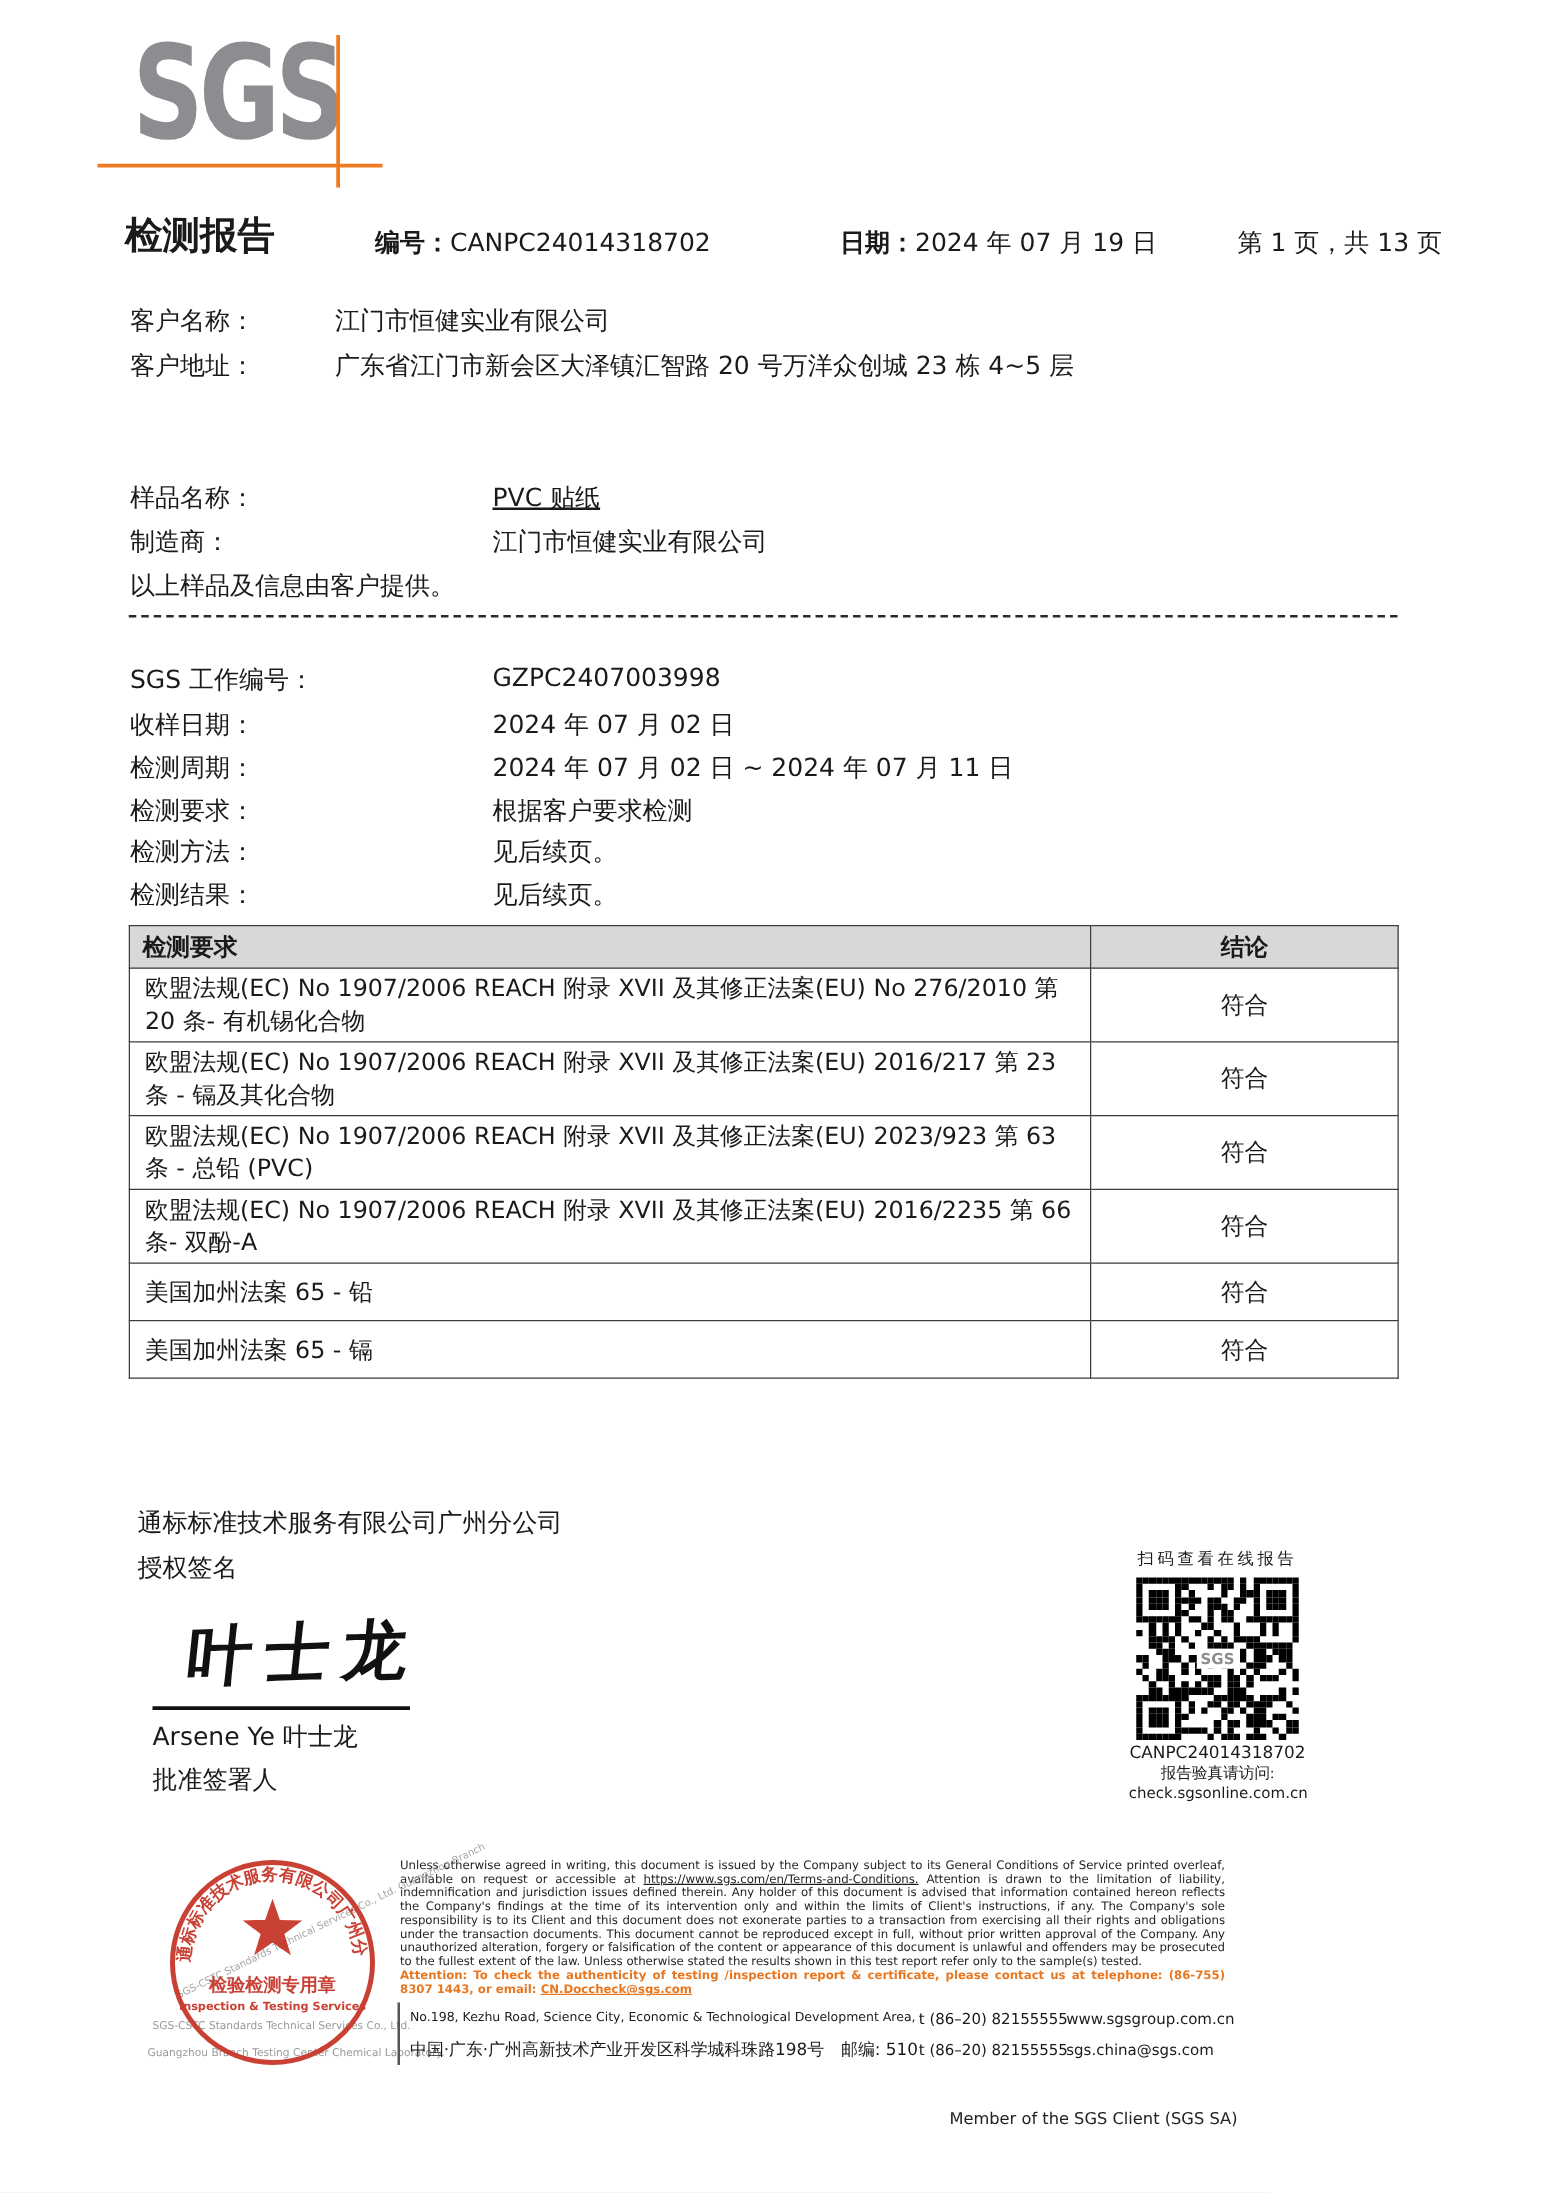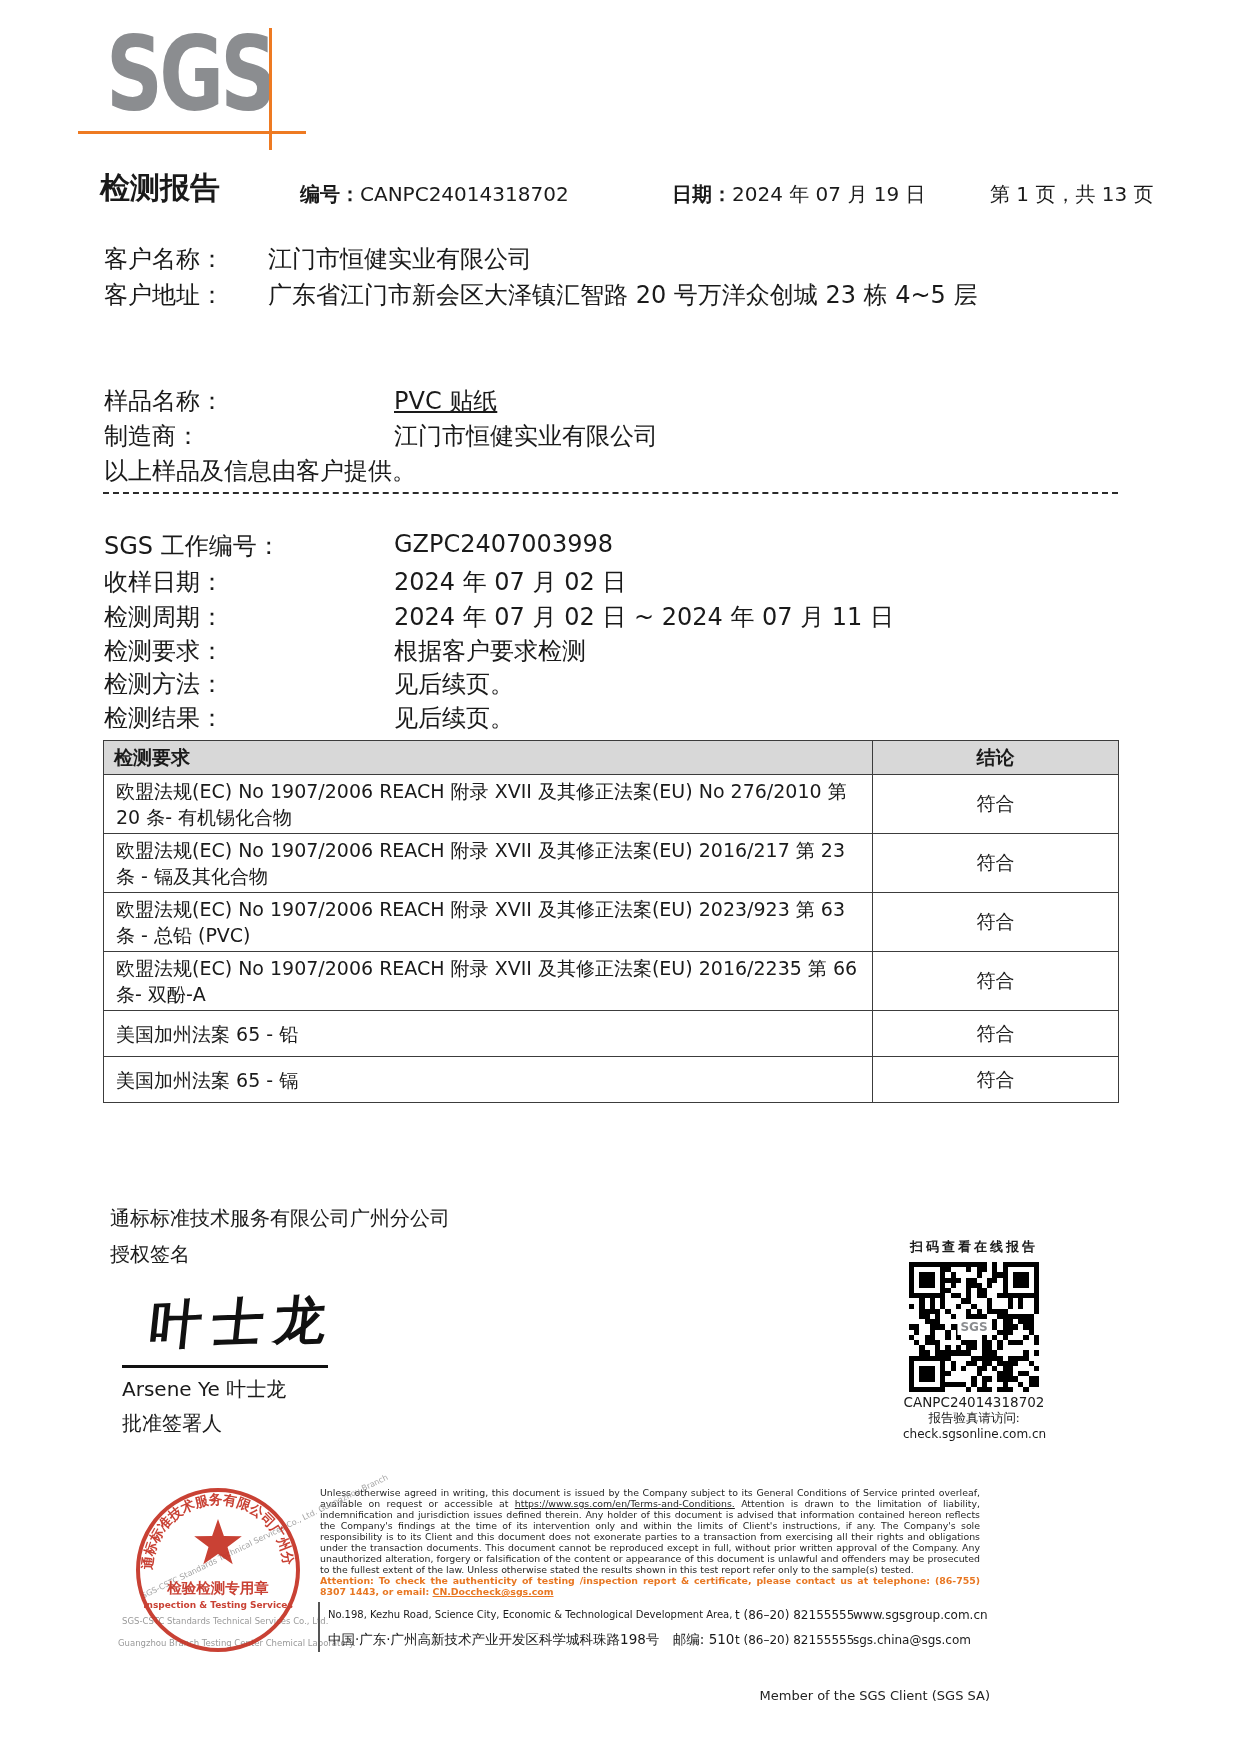--- a/index.html
+++ b/index.html
@@ -12,21 +12,21 @@
   .logo-hline { position:absolute; left:78px; top:131px; width:228px; height:3px; background:#ee7a22; }
 
   
   .report-title { position:absolute; left:100px; top:168px; font-size:30px; font-weight:bold; }
   .hdr-item { position:absolute; top:181px; font-size:20px; }
   .hdr-item b { font-weight:bold; }
   .hdr-no   { left:300px; }
   .hdr-date { left:672px; }
   .hdr-page { left:990px; }
 
-  .row { position:absolute; font-size:24px;text-align:right; }
+  .row { position:absolute; font-size:20px;text-align:right; }
   .row .lbl { position:absolute; left:0; white-space:nowrap; }
   .val { white-space:nowrap; }
 
   .dashline { position:absolute; left:103px; top:492px; width:1015px; border-top:2.5px dashed #2b2b2b; }
 
   
   table.results { position:absolute; left:103px; top:740px; width:1015px; border-collapse:collapse; table-layout:fixed; font-size:19px; }
   table.results th, table.results td { border:1.6px solid #3c3c3c; }
   table.results th { background:#d8d8d8; height:34px; font-weight:bold; }
   th.c-req { text-align:left; padding-left:10px; width:769px; }
@@ -39,21 +39,21 @@
   
   .sig-company { position:absolute; left:110px; top:1205px; font-size:20px; }
   .sig-label   { position:absolute; left:110px; top:1241px; font-size:20px; }
   .sig-hand { position:absolute; left:150px; top:1288px; font-size:52px; font-weight:bold; letter-spacing:10px; transform:rotate(-2deg) skewX(-8deg); color:#111; }
   .sig-line { position:absolute; left:122px; top:1365px; width:206px; border-top:3px solid #111; }
   .sig-name { position:absolute; left:122px; top:1376px; font-size:20px; }
   .sig-role { position:absolute; left:122px; top:1410px; font-size:20px; }
 
   
   .qr-block { position:absolute; left:903px; top:1238px; width:142px; text-align:center; }
-  .qr-title { font-size:13px; letter-spacing:3px; font-weight:bold; white-space:nowrap; }
+  .qr-title { font-size:13px; letter-spacing:3px; font-weight:normal; white-space:nowrap; }
   .qr-code  { position:relative; width:130px; height:130px; margin:6px auto 2px auto; }
   .qr-code .m { position:absolute; width:5.2px; height:5.2px; background:#000; }
   .qr-center { position:absolute; left:50%; top:50%; transform:translate(-50%,-50%); background:#fff; padding:1px 3px; font-size:12px; font-weight:bold; color:#8b8d90; }
   .qr-no    { font-size:13.5px; margin-top:2px; white-space:nowrap; }
   .qr-verify{ font-size:12.5px;font-family:Liberation Serif, serif; }
   .qr-url   { font-size:12px; }
 
   
   .stamp { position:absolute; left:128px; top:1480px; width:180px; height:180px; opacity:.93; z-index:3; }
   .stamp-bg1 { position:absolute; left:122px; top:1616px; font-size:8.5px; color:#9a9a9a; z-index:2; white-space:nowrap; }

